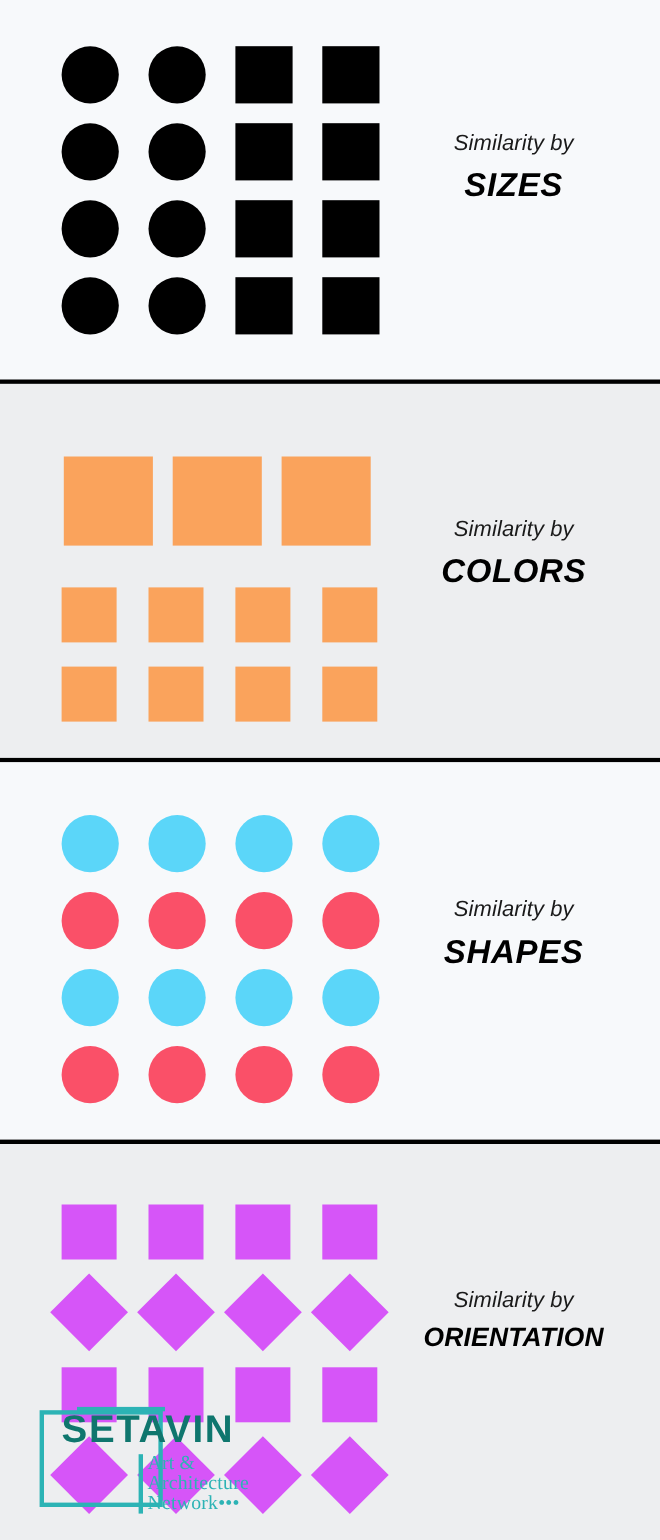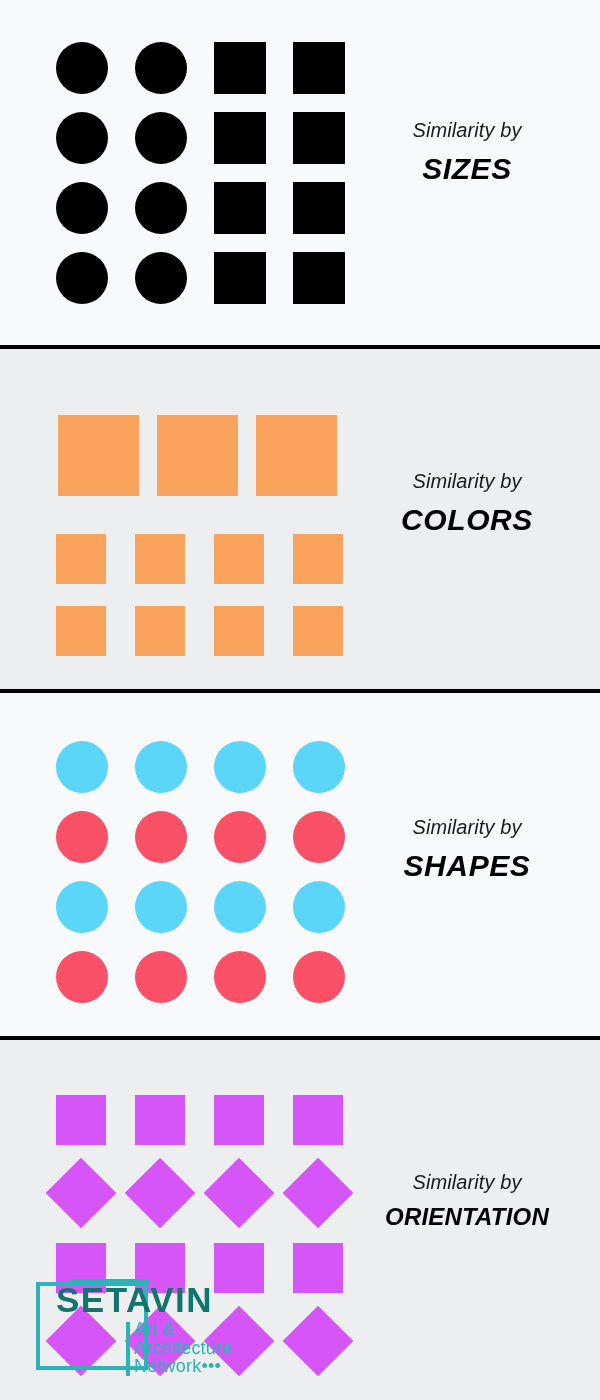--- a/index.html
+++ b/index.html
@@ -121,20 +121,21 @@
   }
   #watermark .wm-sub {
     position: absolute;
     left: 100px;
     top: 52px;
     font-size: 18px;
     font-weight: 400;
     line-height: 1.03;
     color: #2cb3b5;
     letter-spacing: 0.2px;
+    font-family: Liberation Serif, serif;
   }
   #watermark .wm-sub span { display: block; }
   #watermark .wm-tick {
     position: absolute;
     left: 92px;
     top: 54px;
     width: 4px;
     height: 54px;
     background: #2cb3b5;
   }

